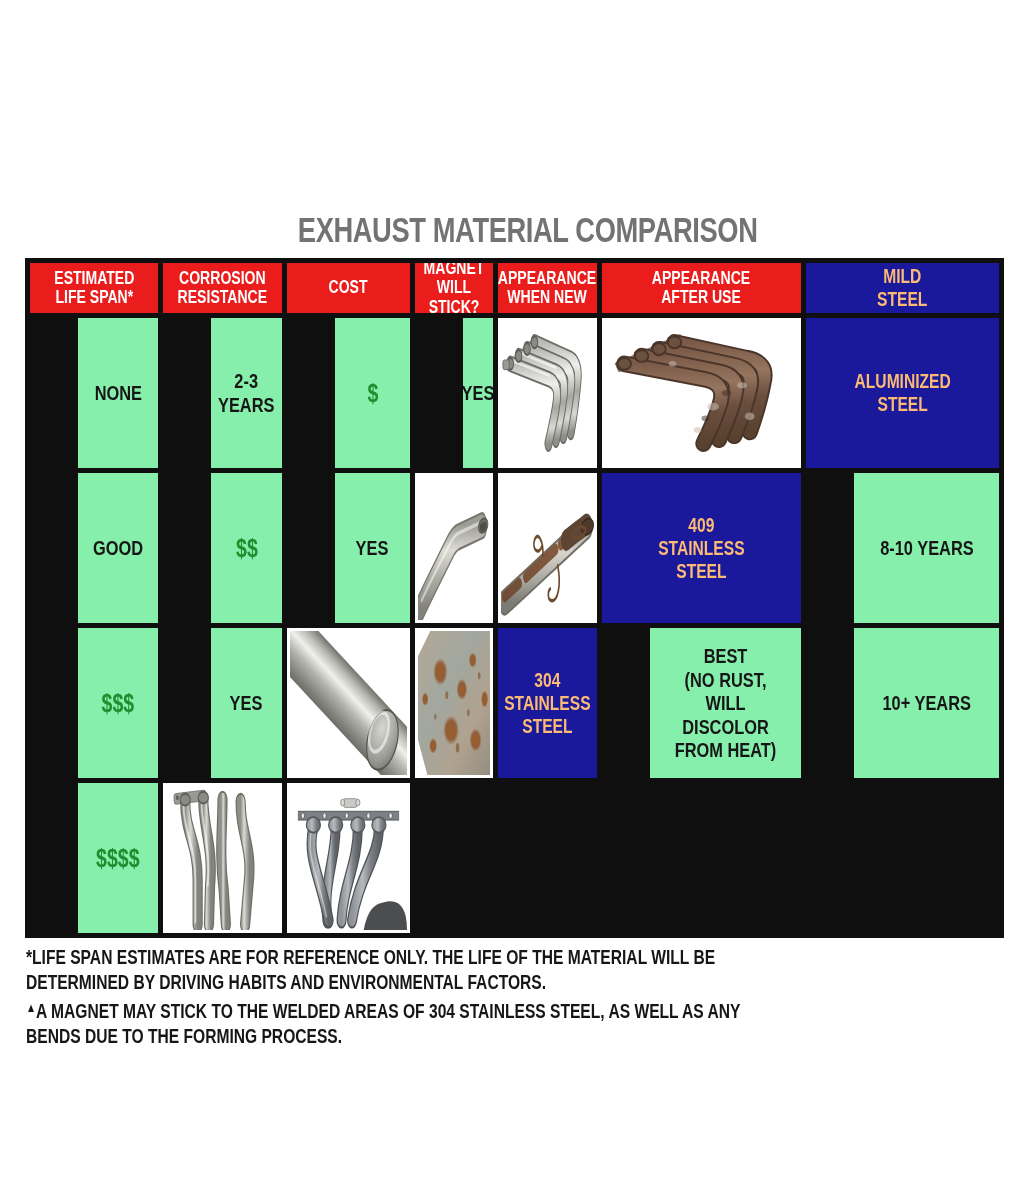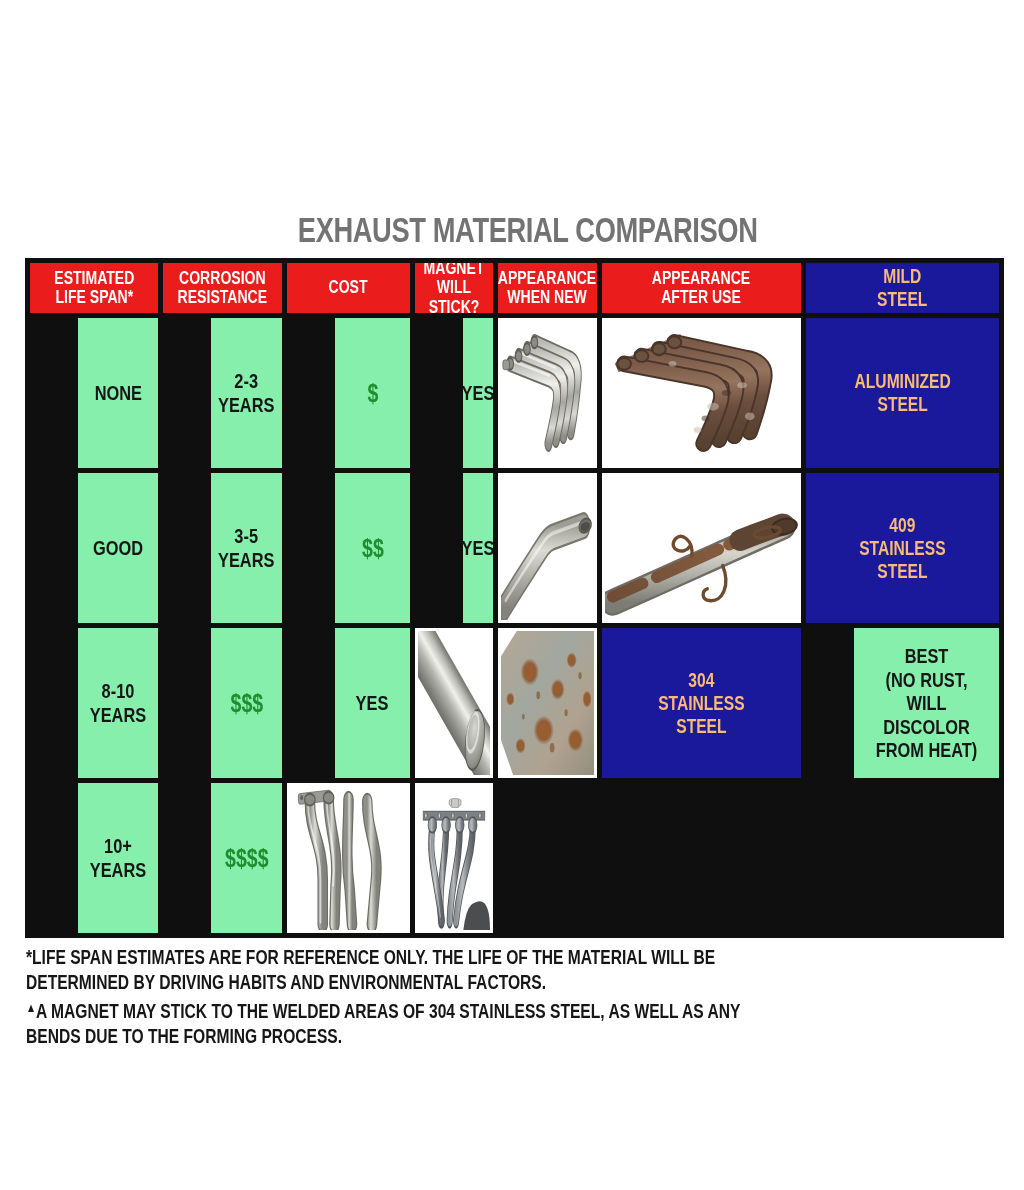--- a/index.html
+++ b/index.html
@@ -154,23 +154,20 @@
     </svg>
   </div>
 
   <div class="cell mcell">
       <span class="cz">ALUMINIZED
 STEEL</span>
     </div>
   <div class="cell vcell">
       <span class="cz">GOOD</span>
     </div>
-  <div class="cell vcell">
-      <span class="cz">3-5 YEARS</span>
-    </div>
   <div class="cell vcell cost">
       <span class="cz">$$</span>
     </div>
   <div class="cell vcell">
       <span class="cz"><span>YES</span><sup></sup></span>
     </div>
   <div class="cell pcell" role="img" aria-label="new-aluminized-bent-pipe-photo">
     <svg viewBox="0 0 200 148" preserveAspectRatio="none">
       <defs>
         <linearGradient id="c1" x1="0" y1="0" x2="0" y2="1">

